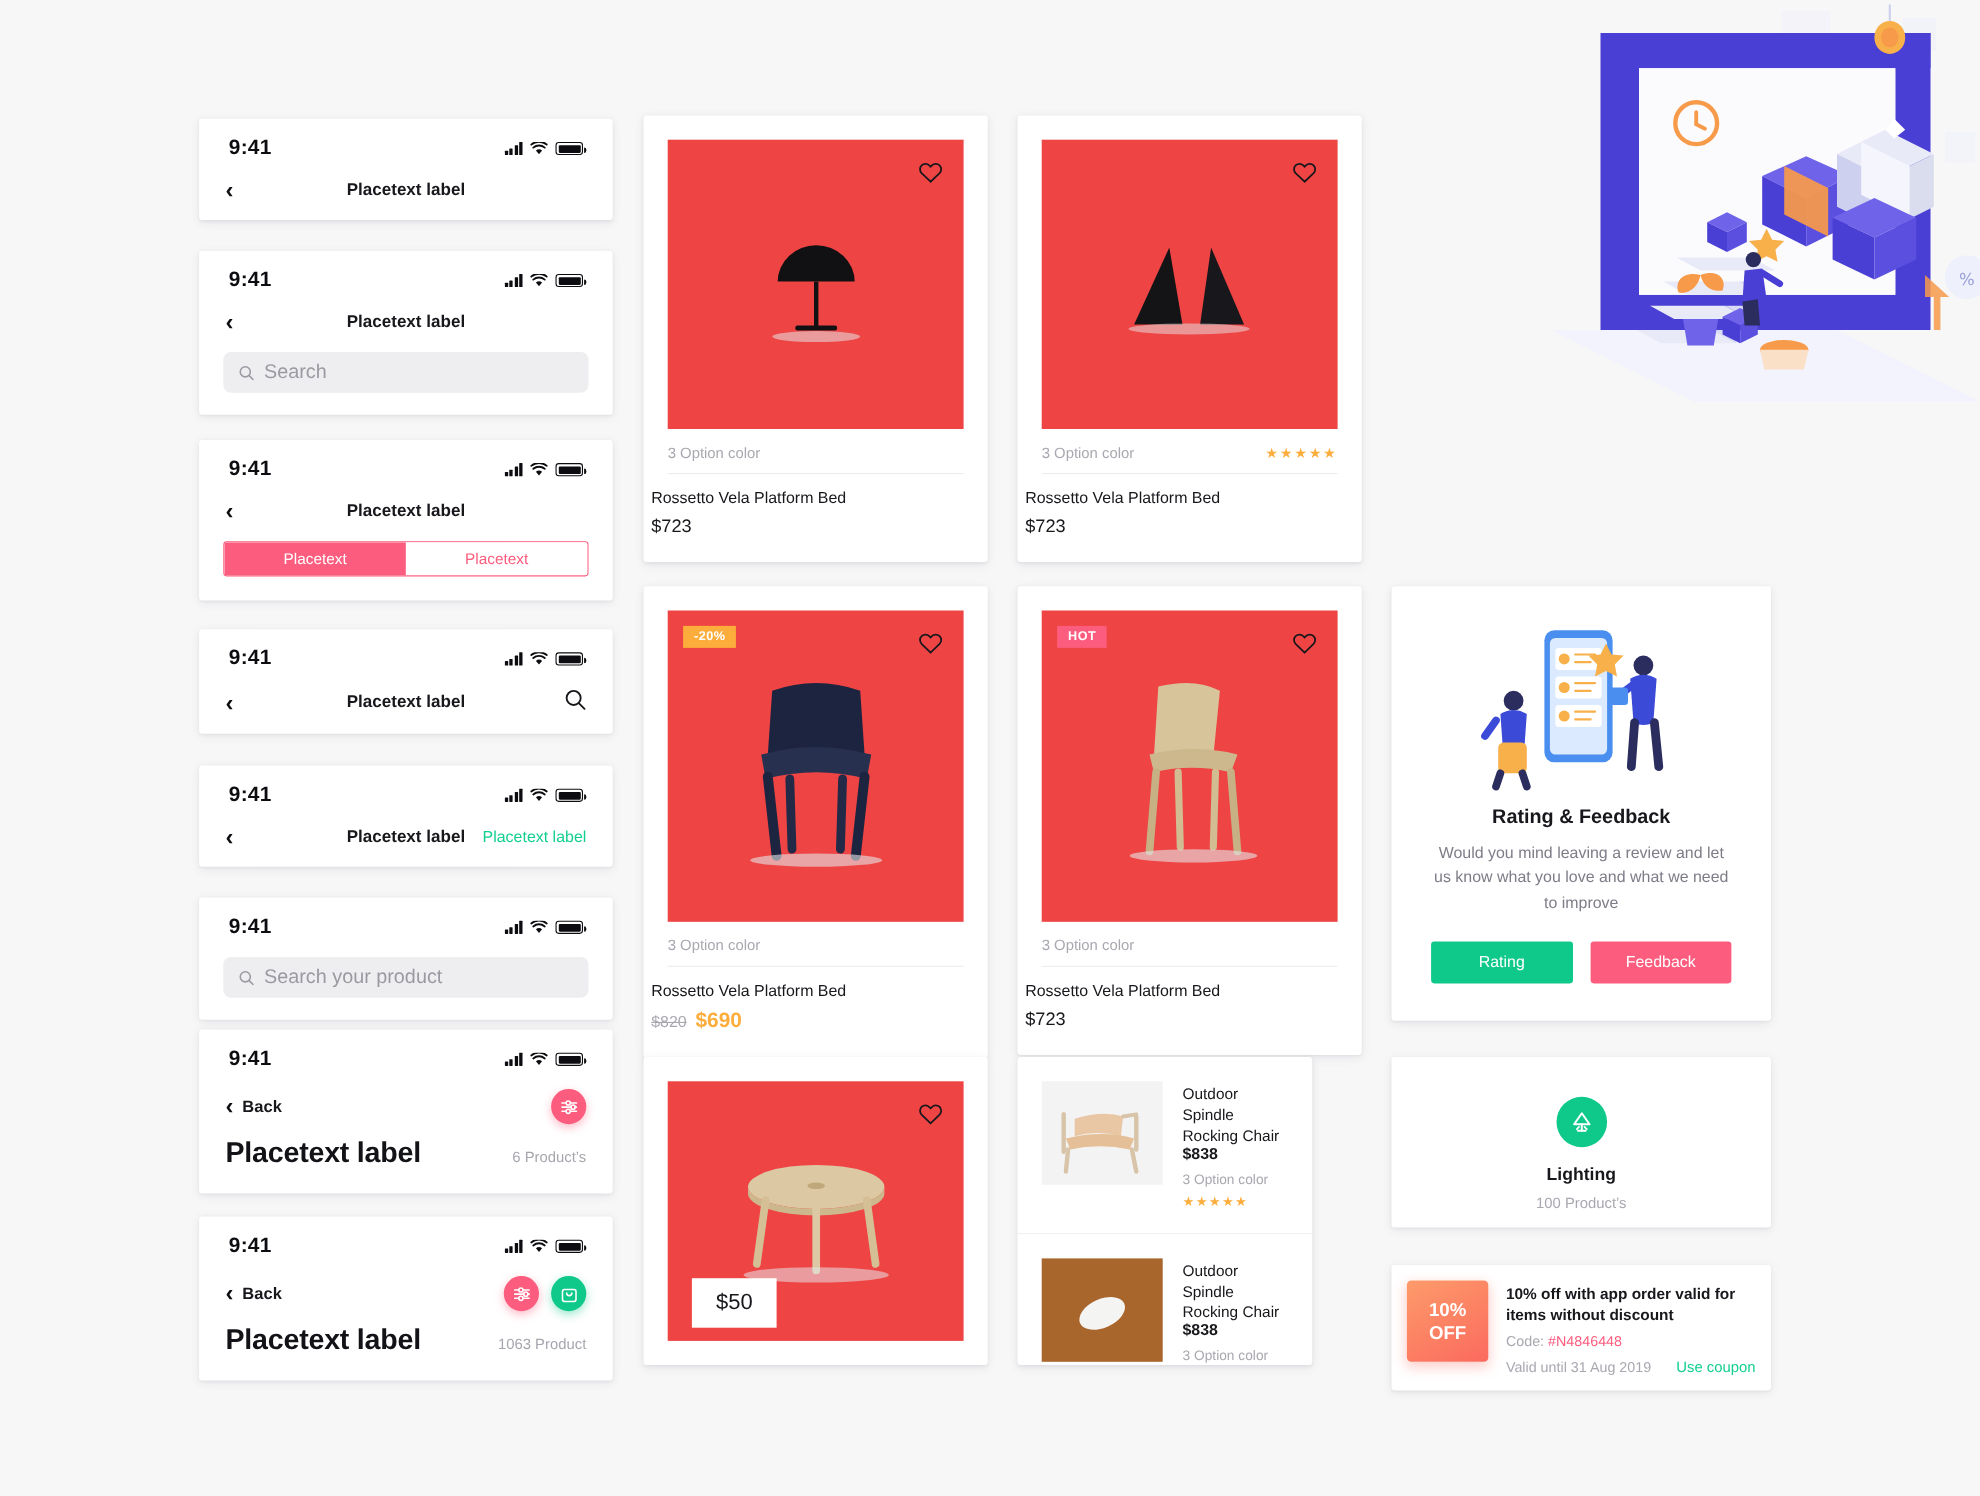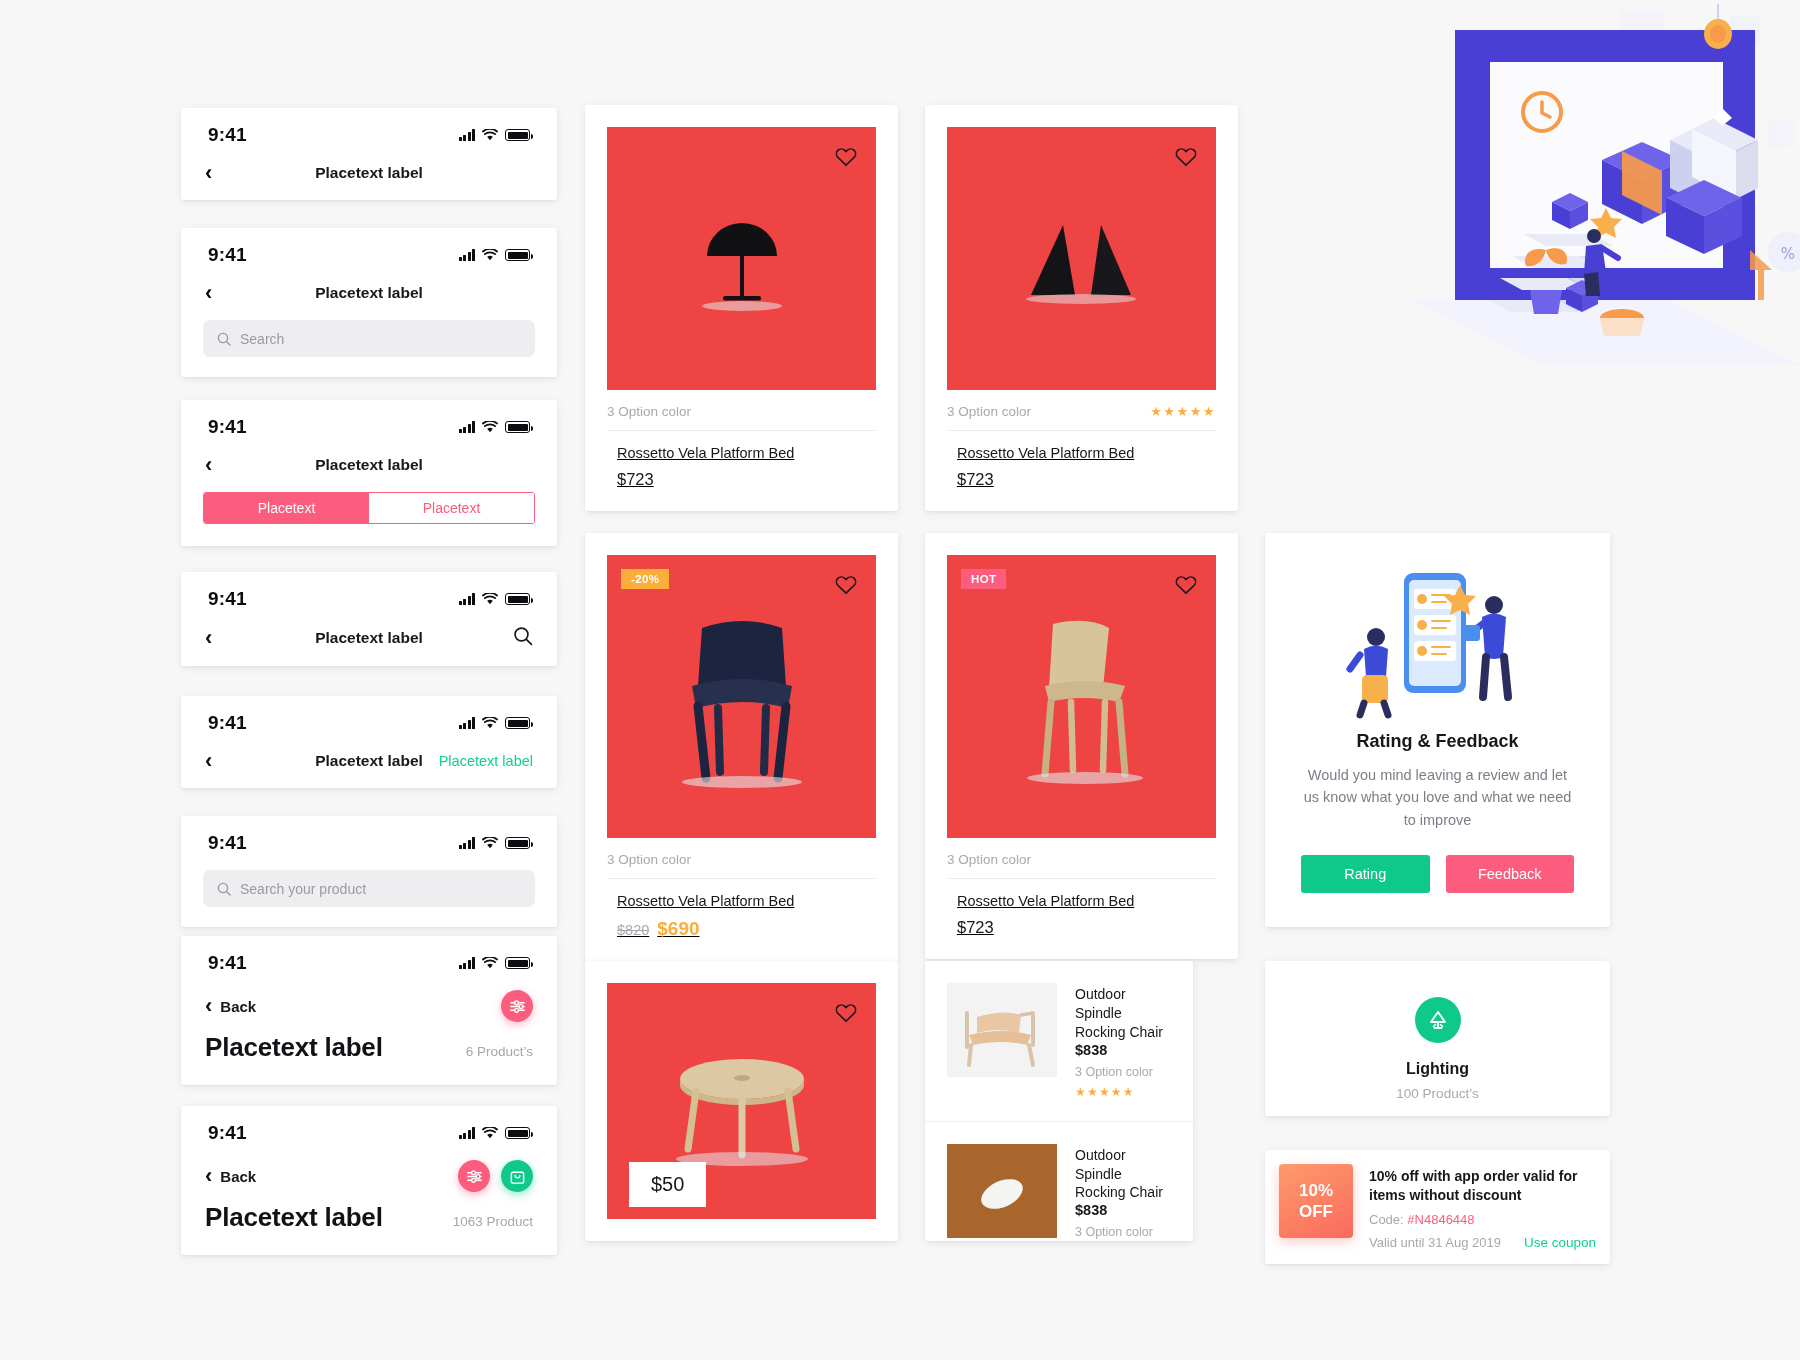--- a/index.html
+++ b/index.html
@@ -47,21 +47,21 @@
     position: absolute; left: 0; right: 0; text-align: center;
     font-size: 15.5px; font-weight: bold; color: #17171c; pointer-events: none;
   }
   .nav-back { font-size: 15px; font-weight: bold; color: #17171c; margin-left: 8px; }
   .nav-action { margin-left: auto; font-size: 14.5px; color: #13cf8f; position: relative; z-index: 2; }
 
   .searchbox {
     margin: 0 22px 20px 22px; height: 37px; background: #eeeef0;
     border-radius: 7px; display: flex; align-items: center; gap: 9px; padding: 0 14px;
   }
-  .searchbox .ph { font-size: 14px; color: #9a9aa3; }
+  .searchbox .ph { font-size: 18px; color: #9a9aa3; }
 
   .segment {
     margin: 0 22px 22px 22px; display: flex; height: 32px;
     border: 1.4px solid #fc5c7d; border-radius: 3px; overflow: hidden;
   }
   .segment div {
     flex: 1; display: flex; align-items: center; justify-content: center;
     font-size: 14px;
   }
   .seg-on { background: #fc5c7d; color: #fff; }
@@ -94,21 +94,21 @@
     font-size: 11.5px; font-weight: bold; padding: 4px 10px; letter-spacing: .4px;
   }
   .badge-orange { background: #fcad3b; }
   .badge-pink { background: #fc5c7d; }
   .opt-row {
     display: flex; align-items: center; justify-content: space-between;
     margin: 0 22px; padding: 14px 0 11px 0; border-bottom: 1px solid #ececee;
   }
   .opt-text { font-size: 13.5px; color: #a8a8b0; }
   .stars { color: #fcad3b; font-size: 13px; letter-spacing: 1.5px; }
-  .prod-info { padding: 14px 22px 22px 32px; text-decoration: underline; }
+  .prod-info { padding: 14px 22px 22px 7px; }
   .prod-title { font-size: 14.5px; color: #17171c; }
   .prod-price { font-size: 16.5px; color: #17171c; margin-top: 9px; }
   .price-old { font-size: 14.5px; color: #a8a8b0; text-decoration: line-through; margin-right: 8px; }
   .price-new { font-size: 19px; color: #fcad3b; font-weight: bold; }
   .pricetag {
     position: absolute; left: 22px; bottom: 12px; background: #fff;
     padding: 11px 22px; font-size: 20px; font-weight: normal; color: #17171c;
   }
 
   

